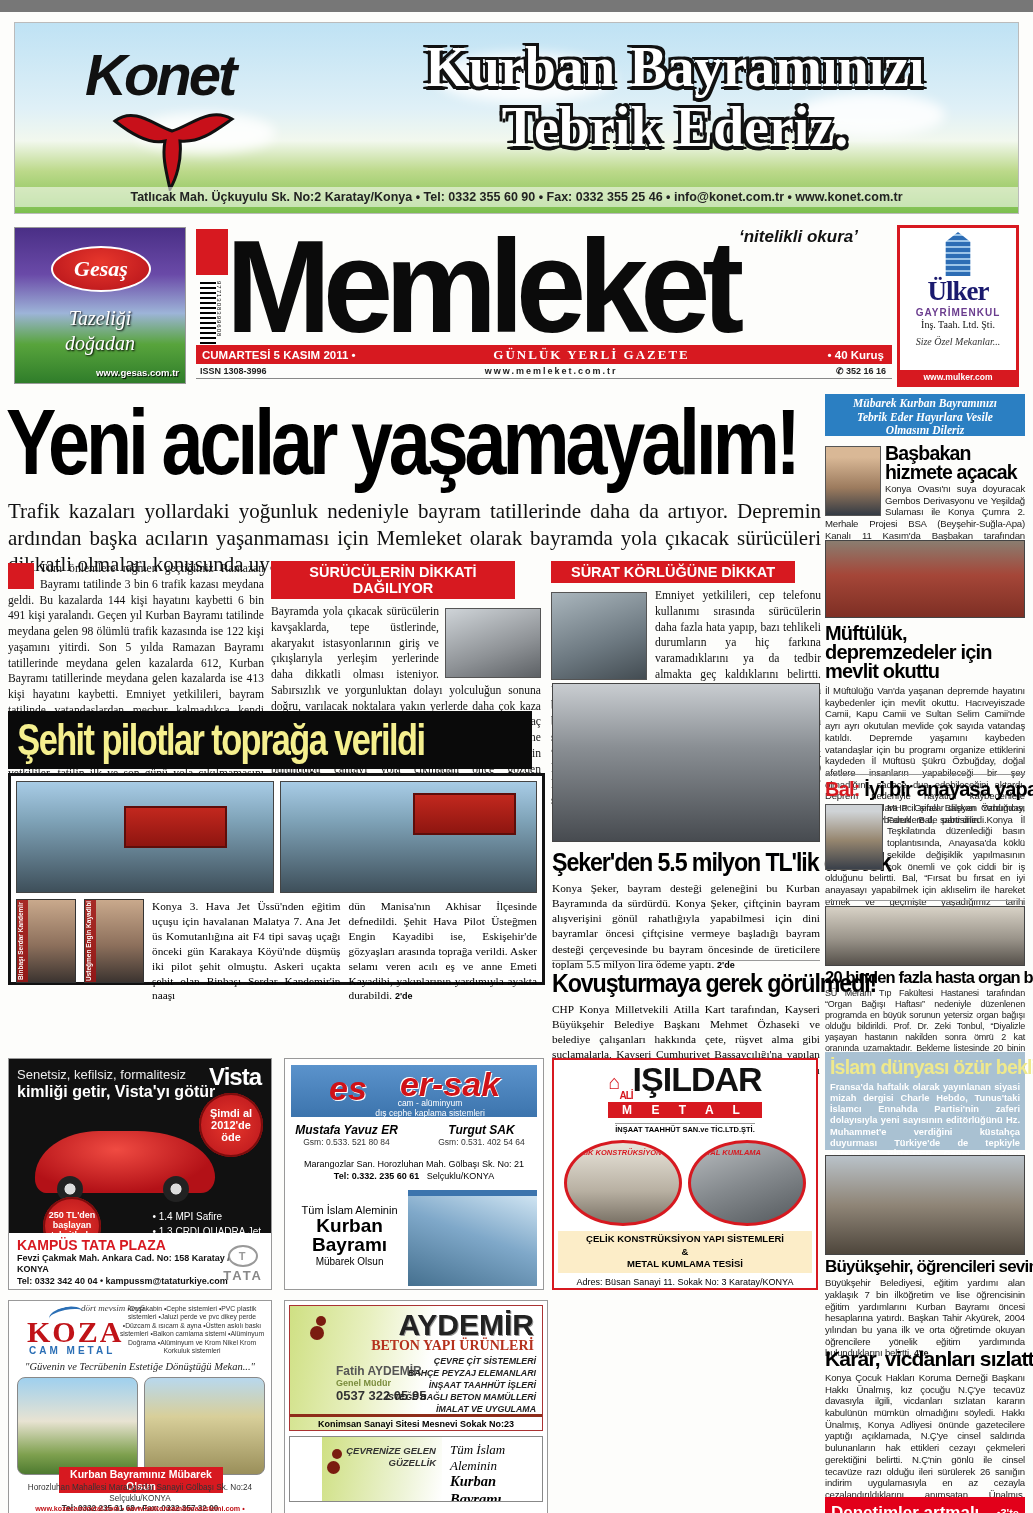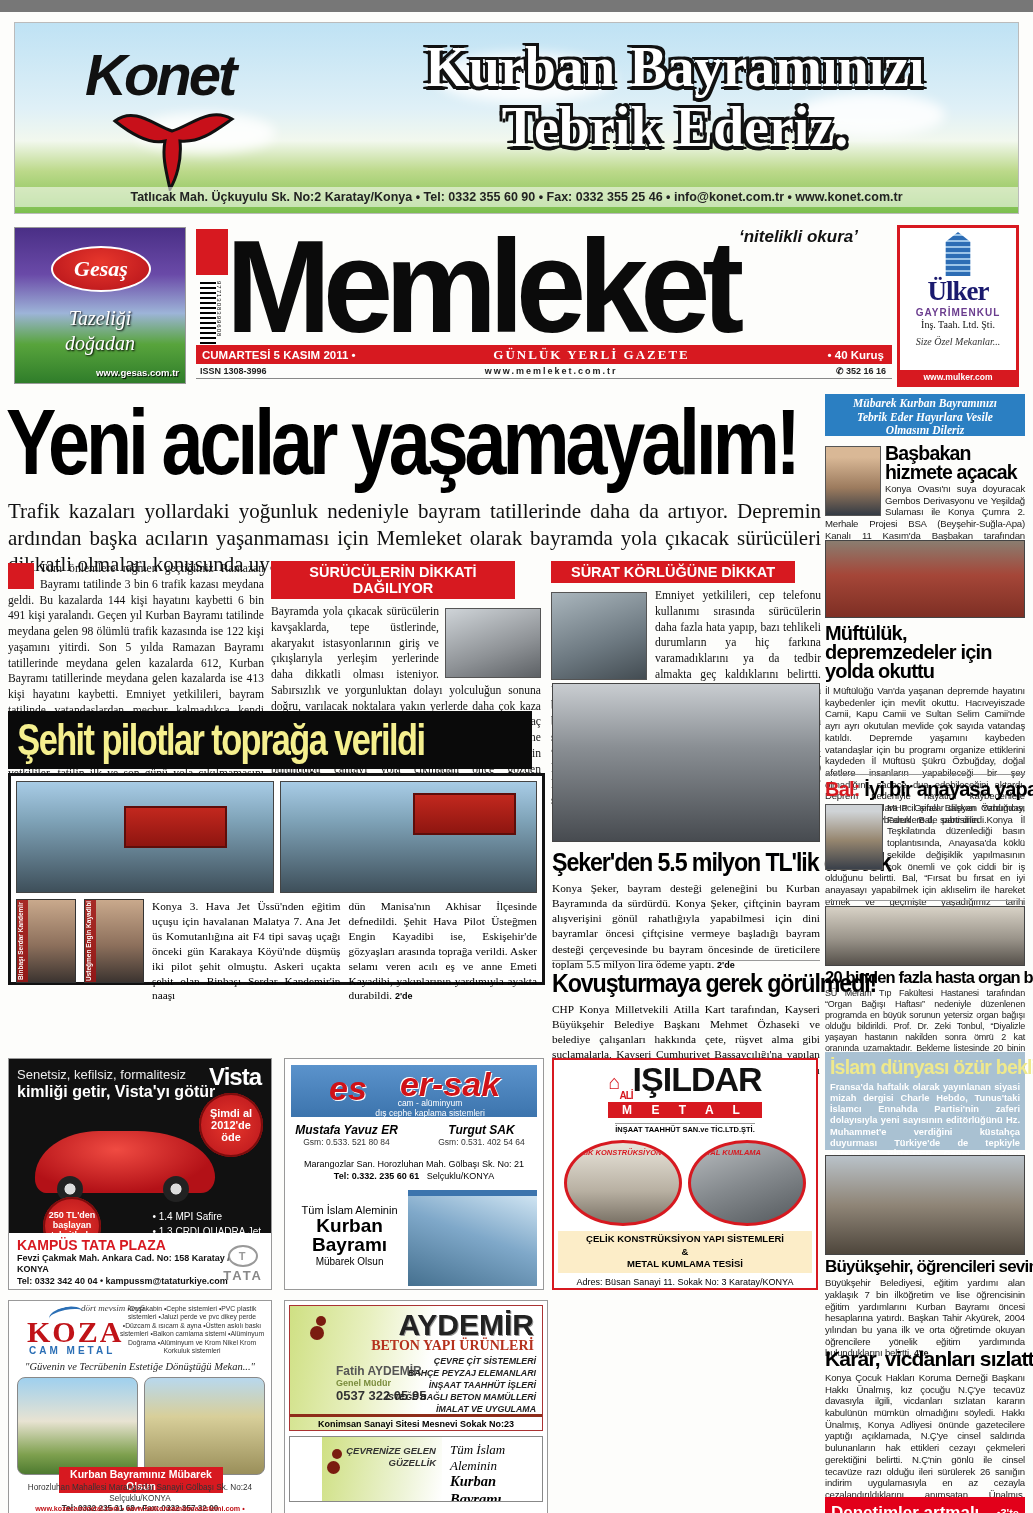--- a/index.html
+++ b/index.html
@@ -317,21 +317,21 @@
       <div>Tebrik Eder Hayırlara Vesile</div>
       <div>Olmasını Dileriz</div>
     </div>
     <div class="sb basbakan">
       <div class="erdogan"></div>
       <div class="sb-head" style="font-size:19.5px;">Başbakan hizmete açacak</div>
       <div class="sb-body" style="margin-top:2px;"><span>Konya Ovası'nı suya doyuracak Gembos Derivasyonu ve Yeşildağ Sulaması ile Konya Çumra 2. Merhale Projesi BSA (Beyşehir-Suğla-Apa) Kanalı 11 Kasım'da Başbakan tarafından hizmete sokulacak.</span> <b class="pref">4'te</b></div>
     </div>
     <div class="sb mevlit"></div>
     <div class="sb muftuluk">
-      <div class="sb-head" style="font-size:20px;">Müftülük, depremzedeler için yolda okuttu</div>
+      <div class="sb-head" style="font-size:20px;">Müftülük, depremzedeler için mevlit okuttu</div>
       <div class="sb-body" style="margin-top:4px;">İl Müftülüğü Van'da yaşanan depremde hayatını kaybedenler için mevlit okuttu. Hacıveyiszade Camii, Kapu Camii ve Sultan Selim Camii'nde ayrı ayrı okutulan mevlide çok sayıda vatandaş katıldı. Depremde yaşamını kaybeden vatandaşlar için bu programı organize ettiklerini kaydeden İl Müftüsü Şükrü Özbuğday, doğal afetlere insanların yapabileceği bir şey olmadığını, sadece dua edebileceğini aktardı. Deprem nedeniyle hayatını kaybedenlere rahmet, yaralılara acil şifalar dileyen Özbuğday, yakınlarını kaybedenlere de sabır diledi.</div>
     </div>
     <div class="sb sb-div" style="top:382px;"></div>
     <div class="sb bal">
       <div class="sb-head" style="font-size:20px; white-space:nowrap;"><span style="color:#d71920;">Bal:</span><span> İyi bir anayasa yapalım</span></div>
       <div class="sb-body" style="margin-top:3px;"><span class="balface"></span><span>MHP Genel Başkan Yardımcısı Faruk Bal, partisinin Konya İl Teşkilatında düzenlediği basın toplantısında, Anayasa'da köklü şekilde değişiklik yapılmasının çok önemli ve çok ciddi bir iş olduğunu belirtti. Bal, “Fırsat bu fırsat en iyi anayasayı yapabilmek için aklıselim ile hareket etmek ve geçmişte yaşadığımız tarihi tecrübelerden yararlanmak gerekmektedir” dedi.</span> <b class="pref">4'te</b></div>
     </div>
     <div class="sb sb-div" style="top:508px;"></div>
     <div class="sb panel"></div>
     <div class="sb organ">

